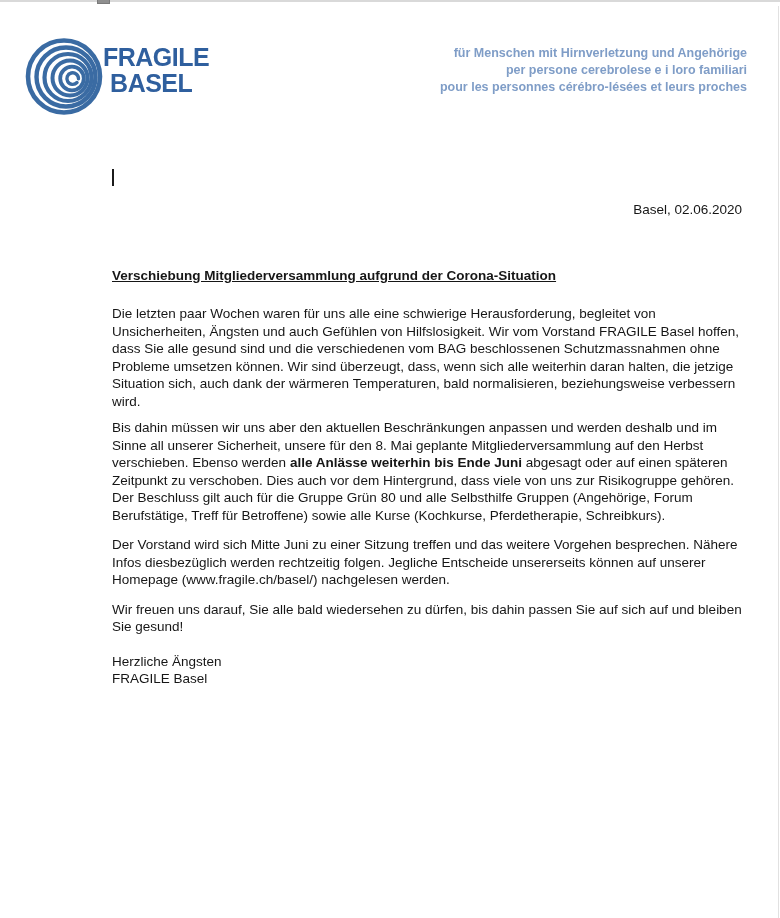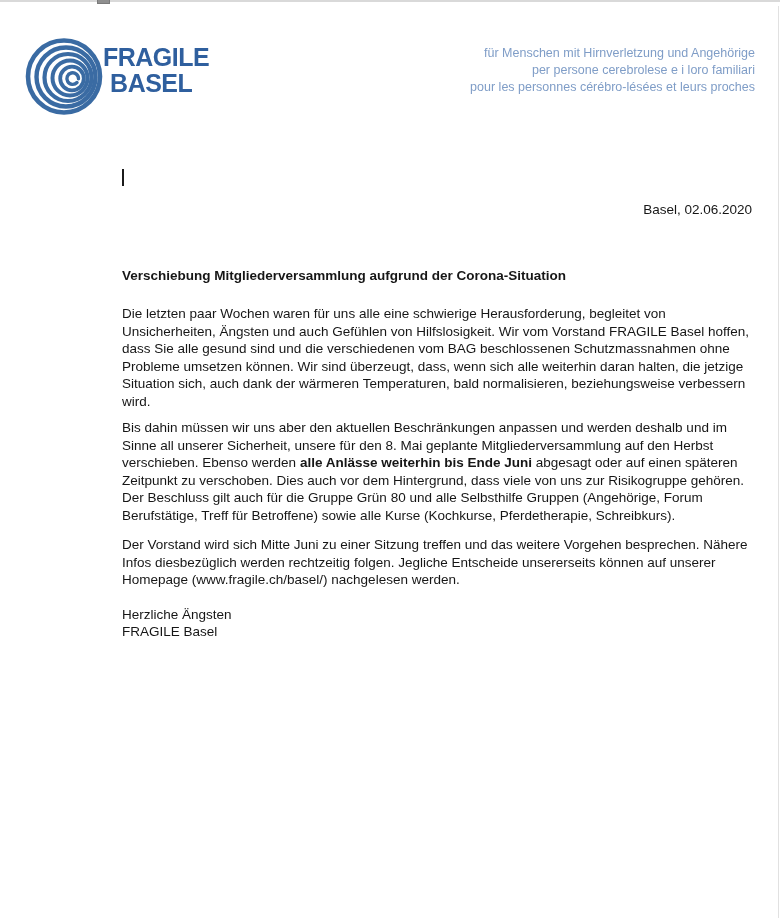--- a/index.html
+++ b/index.html
@@ -31,39 +31,39 @@
   }
   .wordmark {
     position: absolute; left: 103px; top: 44px; width: 93px;
     font-weight: bold; font-size: 26px; line-height: 26px;
     letter-spacing: -0.5px;
     transform: scaleX(0.96); transform-origin: left top;
   }
   .wordmark .line1 { text-align: left; }
   .wordmark .line2 { text-align: right; }
   .tagline {
-    position: absolute; right: 25px; top: 45px;
+    position: absolute; right: 33px; top: 45px;
     text-align: right;
-    font-weight: normal; font-size: 12.5px; line-height: 16.8px;
+    font-weight: bold; font-size: 12.5px; line-height: 16.8px;
   }
   
   .letter {
-    position: absolute; left: 122px; top: 168px; width: 630px;
+    position: absolute; left: 112px; top: 168px; width: 630px;
     font-size: 13.5px; line-height: 17.5px;
   }
   .letter p { margin: 0; padding: 0; }
   .caret-line { height: 17px; position: relative; }
   .caret {
     position: absolute; left: 0; top: 1px; width: 2px; height: 17px;
     background: #1b1b1b;
     animation: blink 1.1s steps(1) infinite;
   }
   @keyframes blink { 50% { opacity: 0; } }
   .date-line { text-align: right; margin-top: 16px !important; }
-  .subject { font-weight: bold; margin-top: 48px !important; }
+  .subject { font-weight: bold; margin-top: 48px !important; text-decoration: underline; }
   .salutation { margin-top: 52px !important; }
   .para1 { margin-top: 21px !important; }
   .para2 { margin-top: 9px !important; }
   .para3 { margin-top: 12px !important; }
   .para4 { margin-top: 12px !important; }
   .closing { margin-top: 17px !important; }
   .sig1 { margin-top: 16px !important; }
   .bold-inline { font-weight: bold; text-align: center; }
 </style>
 </head>
@@ -107,18 +107,19 @@
 
   <p class="subject">Verschiebung Mitgliederversammlung aufgrund der Corona-Situation</p>
 
 
   <p class="para1">Die letzten paar Wochen waren für uns alle eine schwierige Herausforderung, begleitet von Unsicherheiten, Ängsten und auch Gefühlen von Hilfslosigkeit. Wir vom Vorstand FRAGILE Basel hoffen, dass Sie alle gesund sind und die verschiedenen vom BAG beschlossenen Schutzmassnahmen ohne Probleme umsetzen können. Wir sind überzeugt, dass, wenn sich alle weiterhin daran halten, die jetzige Situation sich, auch dank der wärmeren Temperaturen, bald normalisieren, beziehungsweise verbessern wird.</p>
 
   <p class="para2"><span>Bis dahin müssen wir uns aber den aktuellen Beschränkungen anpassen und werden deshalb und im Sinne all unserer Sicherheit, unsere für den 8. Mai geplante Mitgliederversammlung auf den Herbst verschieben. Ebenso werden </span><span class="bold-inline">alle Anlässe weiterhin bis Ende Juni</span><span> abgesagt oder auf einen späteren Zeitpunkt zu verschoben. Dies auch vor dem Hintergrund, dass viele von uns zur Risikogruppe gehören. Der Beschluss gilt auch für die Gruppe Grün 80 und alle Selbsthilfe Gruppen (Angehörige, Forum Berufstätige, Treff für Betroffene) sowie alle Kurse (Kochkurse, Pferdetherapie, Schreibkurs).</span></p>
 
   <p class="para3">Der Vorstand wird sich Mitte Juni zu einer Sitzung treffen und das weitere Vorgehen besprechen. Nähere Infos diesbezüglich werden rechtzeitig folgen. Jegliche Entscheide unsererseits können auf unserer Homepage (www.fragile.ch/basel/) nachgelesen werden.</p>
 
+  <p class="para4">Wir freuen uns darauf, Sie alle bald wiedersehen zu dürfen, bis dahin passen Sie auf sich auf und bleiben Sie gesund!</p>
 
   <p class="closing">Herzliche Ängsten</p>
 
   <p class="sig2">FRAGILE Basel</p>
 
 </div>
 
 </body></html>

